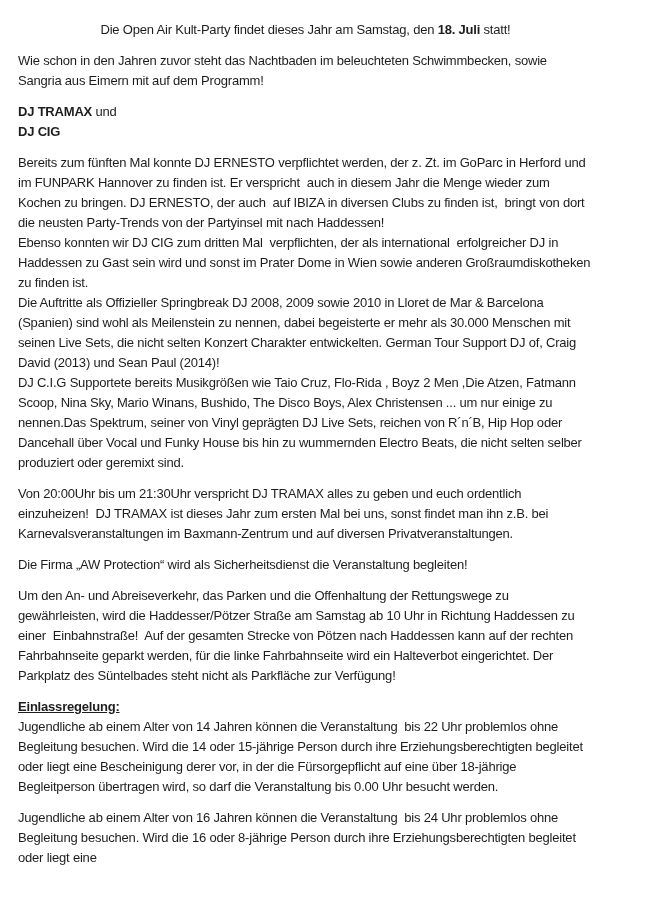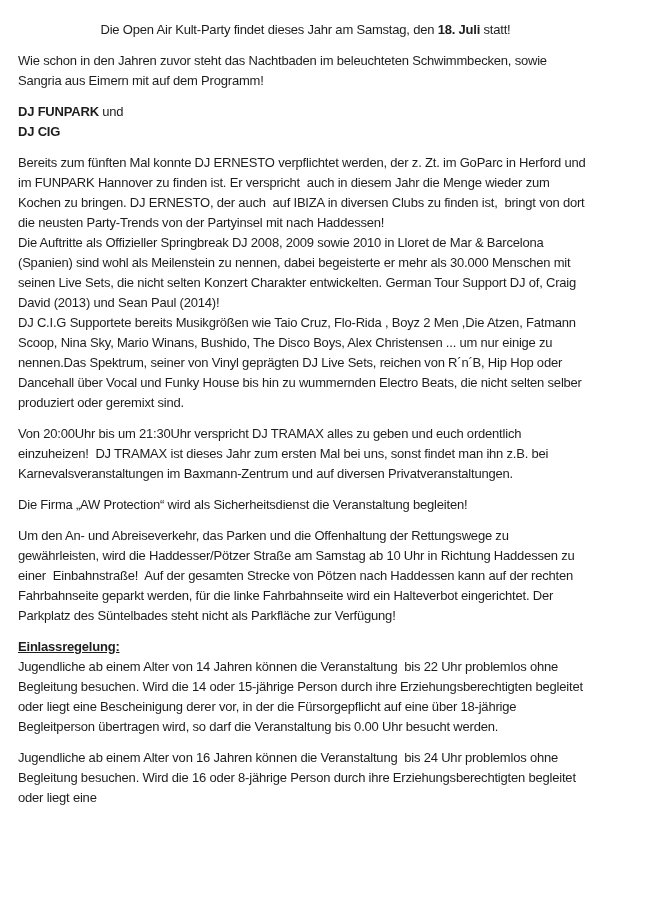--- a/index.html
+++ b/index.html
@@ -44,25 +44,26 @@
 <body style="--bg: #ffffff; --fg: #1d1d1d;">
 
 <div class="page">
     <div class="block">
       <p class="para center"><span class="">Die Open Air Kult-Party findet dieses Jahr am Samstag, den </span><span class="run-b ">18. Juli</span><span class=""> statt!</span></p>
     </div>
     <div class="block">
       <p class="para"><span class="">Wie schon in den Jahren zuvor steht das Nachtbaden im beleuchteten Schwimmbecken, sowie Sangria aus Eimern mit auf dem Programm!</span></p>
     </div>
     <div class="block">
-      <p class="para"><span class="run-b ">DJ FUNPARK</span><span class=""> und</span></p>
+      <p class="para"><span class="run-b ">DJ TRAMAX</span><span class=""> und</span></p>
       <p class="para"><span class="run-b ">DJ CIG</span></p>
     </div>
     <div class="block">
       <p class="para"><span class="">Bereits zum fünften Mal konnte DJ ERNESTO verpflichtet werden, der z. Zt. im GoParc in Herford und im FUNPARK Hannover zu finden ist. Er verspricht  auch in diesem Jahr die Menge wieder zum Kochen zu bringen. DJ ERNESTO, der auch  auf IBIZA in diversen Clubs zu finden ist,  bringt von dort die neusten Party-Trends von der Partyinsel mit nach Haddessen!</span></p>
+      <p class="para"><span class="">Ebenso konnten wir DJ CIG zum dritten Mal  verpflichten, der als international  erfolgreicher DJ in Haddessen zu Gast sein wird und sonst im Prater Dome in Wien sowie anderen Großraumdiskotheken zu finden ist.</span></p>
       <p class="para"><span class="">Die Auftritte als Offizieller Springbreak DJ 2008, 2009 sowie 2010 in Lloret de Mar &amp; Barcelona (Spanien) sind wohl als Meilenstein zu nennen, dabei begeisterte er mehr als 30.000 Menschen mit seinen Live Sets, die nicht selten Konzert Charakter entwickelten. German Tour Support DJ of, Craig David (2013) und Sean Paul (2014)!</span></p>
       <p class="para"><span class="">DJ C.I.G Supportete bereits Musikgrößen wie Taio Cruz, Flo-Rida , Boyz 2 Men ,Die Atzen, Fatmann Scoop, Nina Sky, Mario Winans, Bushido, The Disco Boys, Alex Christensen ... um nur einige zu nennen.Das Spektrum, seiner von Vinyl geprägten DJ Live Sets, reichen von R´n´B, Hip Hop oder Dancehall über Vocal und Funky House bis hin zu wummernden Electro Beats, die nicht selten selber produziert oder geremixt sind.</span></p>
     </div>
     <div class="block">
       <p class="para"><span class="">Von 20:00Uhr bis um 21:30Uhr verspricht DJ TRAMAX alles zu geben und euch ordentlich einzuheizen!  DJ TRAMAX ist dieses Jahr zum ersten Mal bei uns, sonst findet man ihn z.B. bei Karnevalsveranstaltungen im Baxmann-Zentrum und auf diversen Privatveranstaltungen.</span></p>
     </div>
     <div class="block">
       <p class="para"><span class="">Die Firma „AW Protection“ wird als Sicherheitsdienst die Veranstaltung begleiten!</span></p>
     </div>
     <div class="block">

